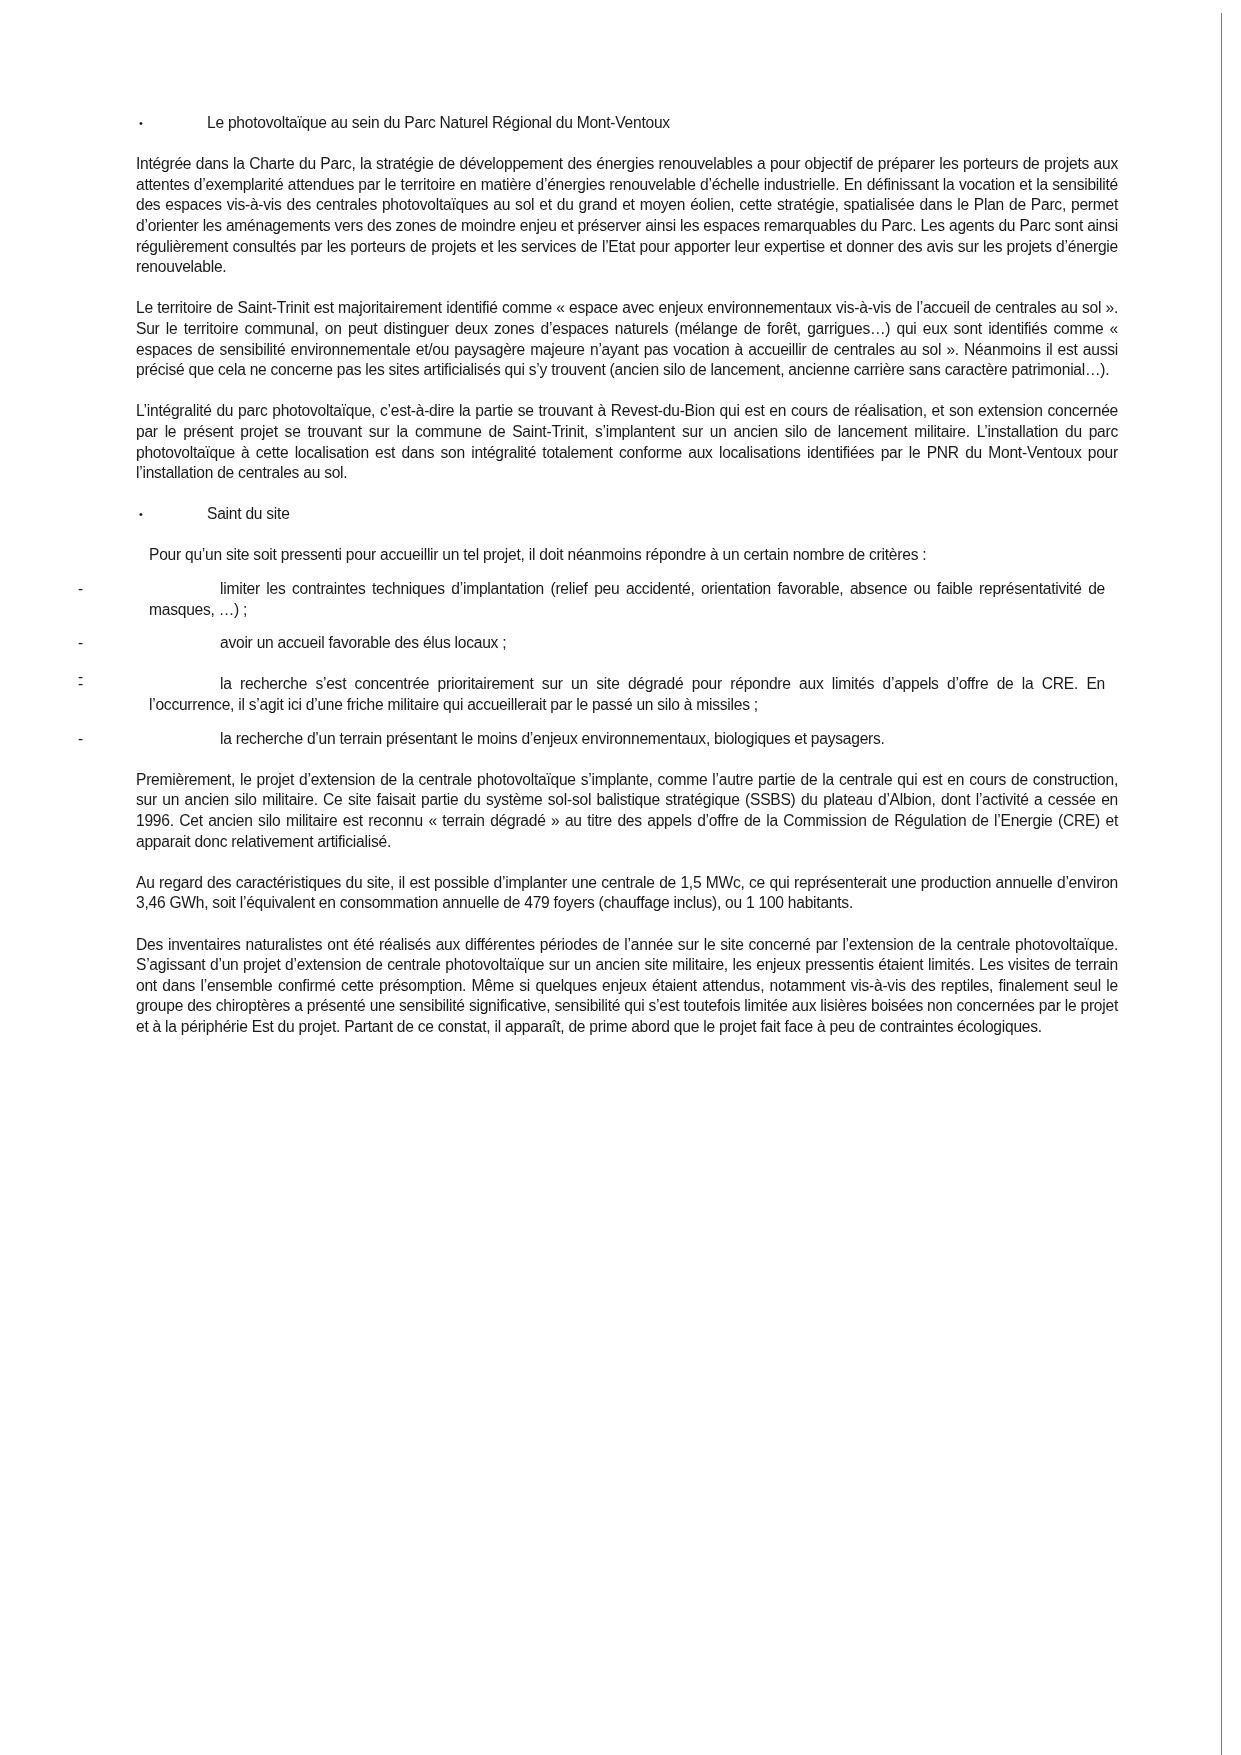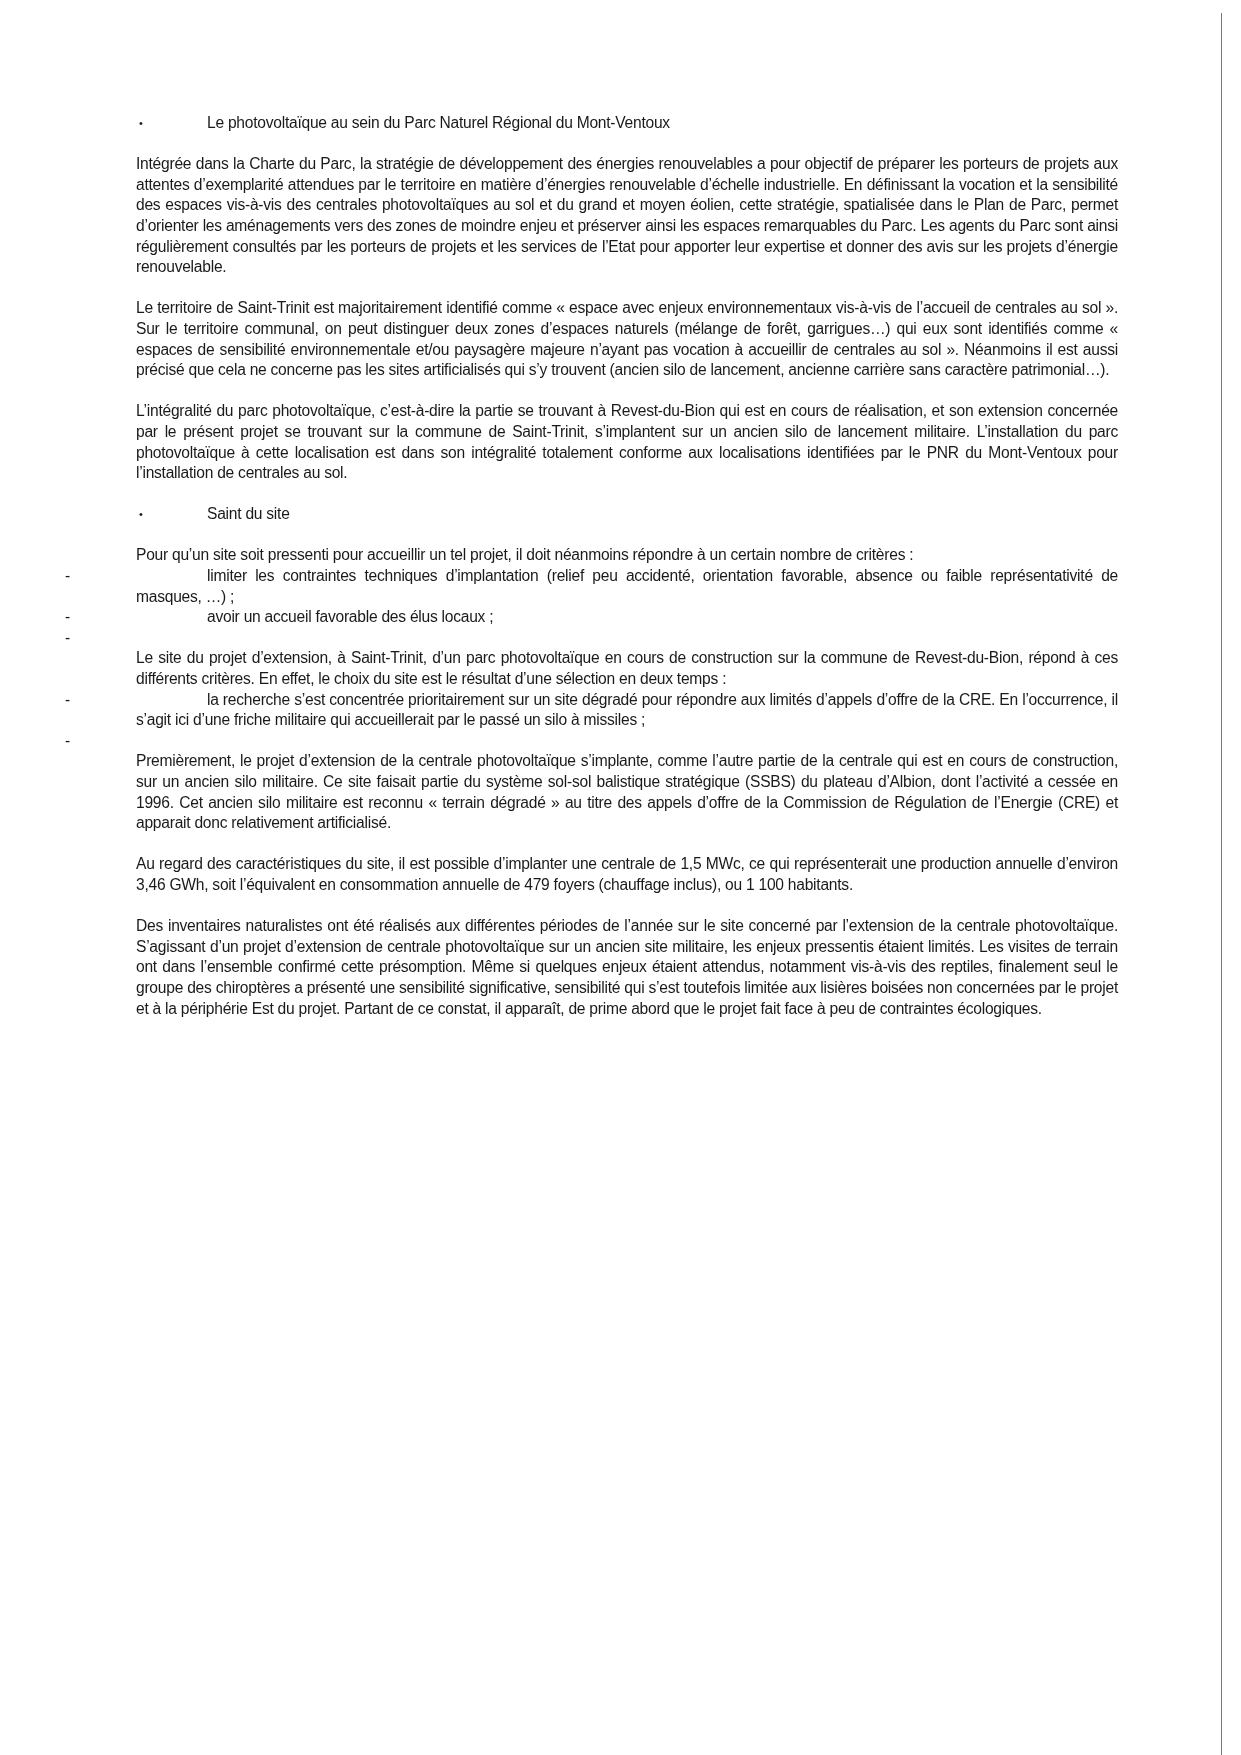--- a/index.html
+++ b/index.html
@@ -44,21 +44,21 @@
       font-size: 11px;
     }
     p.para {
       margin: 0 0 20.6px 0;
       text-align: justify;
     }
     .list-block {
       margin: 0 0 20.6px 0;
     }
     .list-block p {
-      margin: 0;
+      margin: 13px;
       text-align: justify;
     }
     .dash-item {
       position: relative;
       text-indent: 71px;
       text-align: justify;
       margin: 0;
     }
     .dash-item .dash {
       position: absolute;
@@ -89,22 +89,21 @@
 
 
   <div class="list-block">
     <p>Pour qu’un site soit pressenti pour accueillir un tel projet, il doit néanmoins répondre à un certain nombre de critères :</p>
     <p class="dash-item"><span class="dash">-</span><span>limiter les contraintes techniques d’implantation (relief peu accidenté, orientation favorable, absence ou faible représentativité de masques, …) ;</span></p>
     <p class="dash-item"><span class="dash">-</span><span>avoir un accueil favorable des élus locaux ;</span></p>
     <p class="dash-item"><span class="dash">-</span></p>
   </div>
 
   <div class="list-block">
-    <p>Le site du projet d’extension, à Saint-Trinit, d’un parc photovoltaïque en cours de construction sur la commune de Revest-du-Bion, répond à ces différents critères. En effet, le choix du site est le résultat d’une sélection en deux temps :</p>
     <p class="dash-item"><span class="dash">-</span><span>la recherche s’est concentrée prioritairement sur un site dégradé pour répondre aux limités d’appels d’offre de la CRE. En l’occurrence, il s’agit ici d’une friche militaire qui accueillerait par le passé un silo à missiles ;</span></p>
-    <p class="dash-item"><span class="dash">-</span></p>
+    <p class="dash-item"><span class="dash">-</span><span>la recherche d’un terrain présentant le moins d’enjeux environnementaux, biologiques et paysagers.</span></p>
   </div>
 
   <p class="para">Premièrement, le projet d’extension de la centrale photovoltaïque s’implante, comme l’autre partie de la centrale qui est en cours de construction, sur un ancien silo militaire. Ce site faisait partie du système sol-sol balistique stratégique (SSBS) du plateau d’Albion, dont l’activité a cessée en 1996. Cet ancien silo militaire est reconnu « terrain dégradé » au titre des appels d’offre de la Commission de Régulation de l’Energie (CRE) et apparait donc relativement artificialisé.</p>
   <p class="para">Au regard des caractéristiques du site, il est possible d’implanter une centrale de 1,5 MWc, ce qui représenterait une production annuelle d’environ 3,46 GWh, soit l’équivalent en consommation annuelle de 479 foyers (chauffage inclus), ou 1 100 habitants.</p>
   <p class="para">Des inventaires naturalistes ont été réalisés aux différentes périodes de l’année sur le site concerné par l’extension de la centrale photovoltaïque. S’agissant d’un projet d’extension de centrale photovoltaïque sur un ancien site militaire, les enjeux pressentis étaient limités. Les visites de terrain ont dans l’ensemble confirmé cette présomption. Même si quelques enjeux étaient attendus, notamment vis-à-vis des reptiles, finalement seul le groupe des chiroptères a présenté une sensibilité significative, sensibilité qui s’est toutefois limitée aux lisières boisées non concernées par le projet et à la périphérie Est du projet. Partant de ce constat, il apparaît, de prime abord que le projet fait face à peu de contraintes écologiques.</p>
 
 </div>
 
 </body></html>

